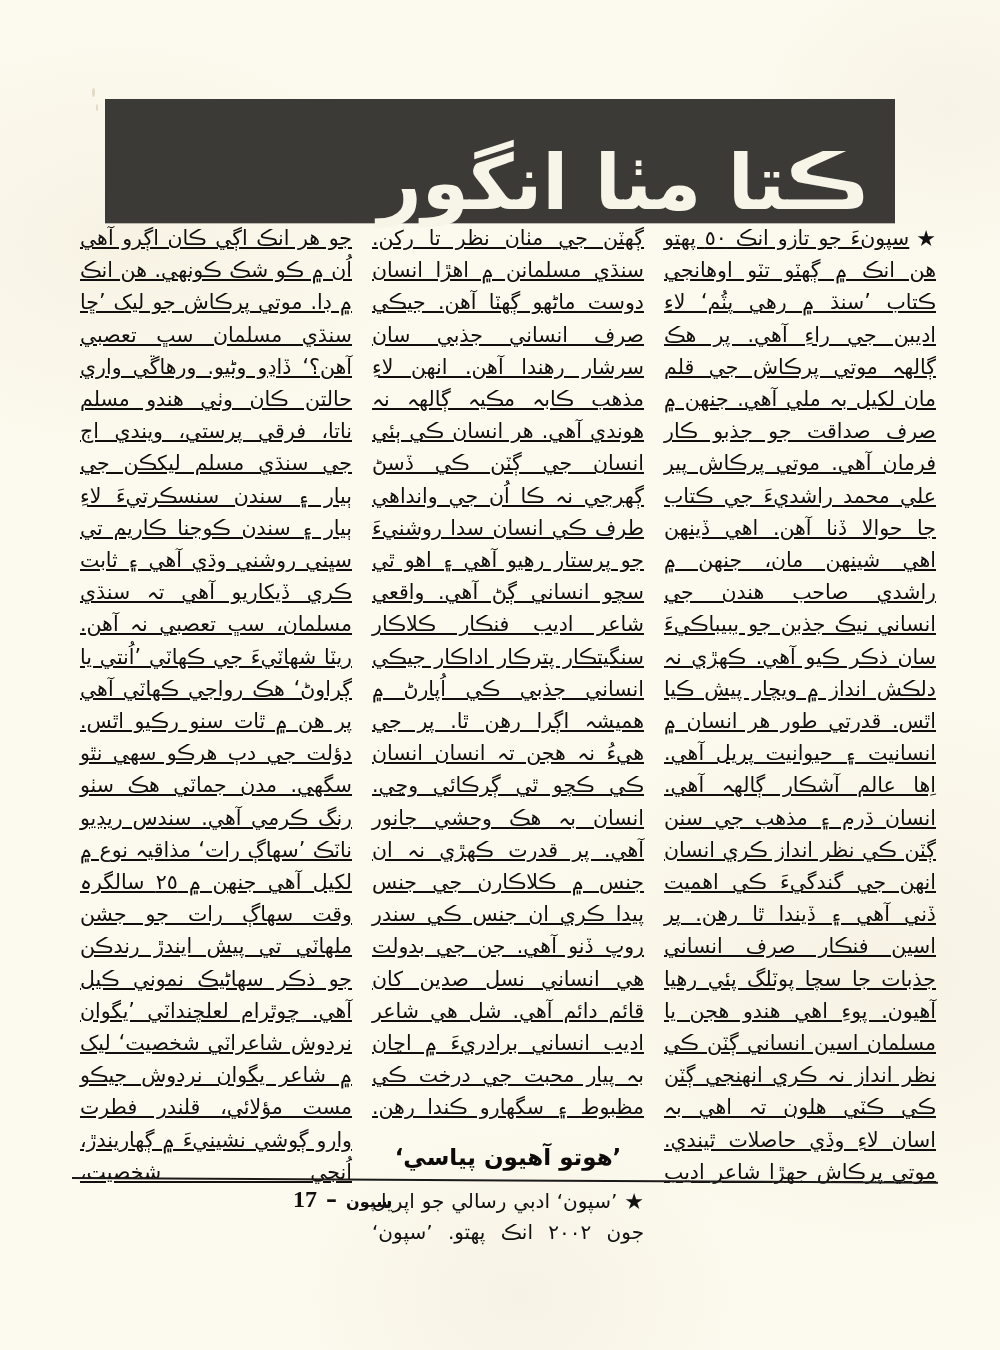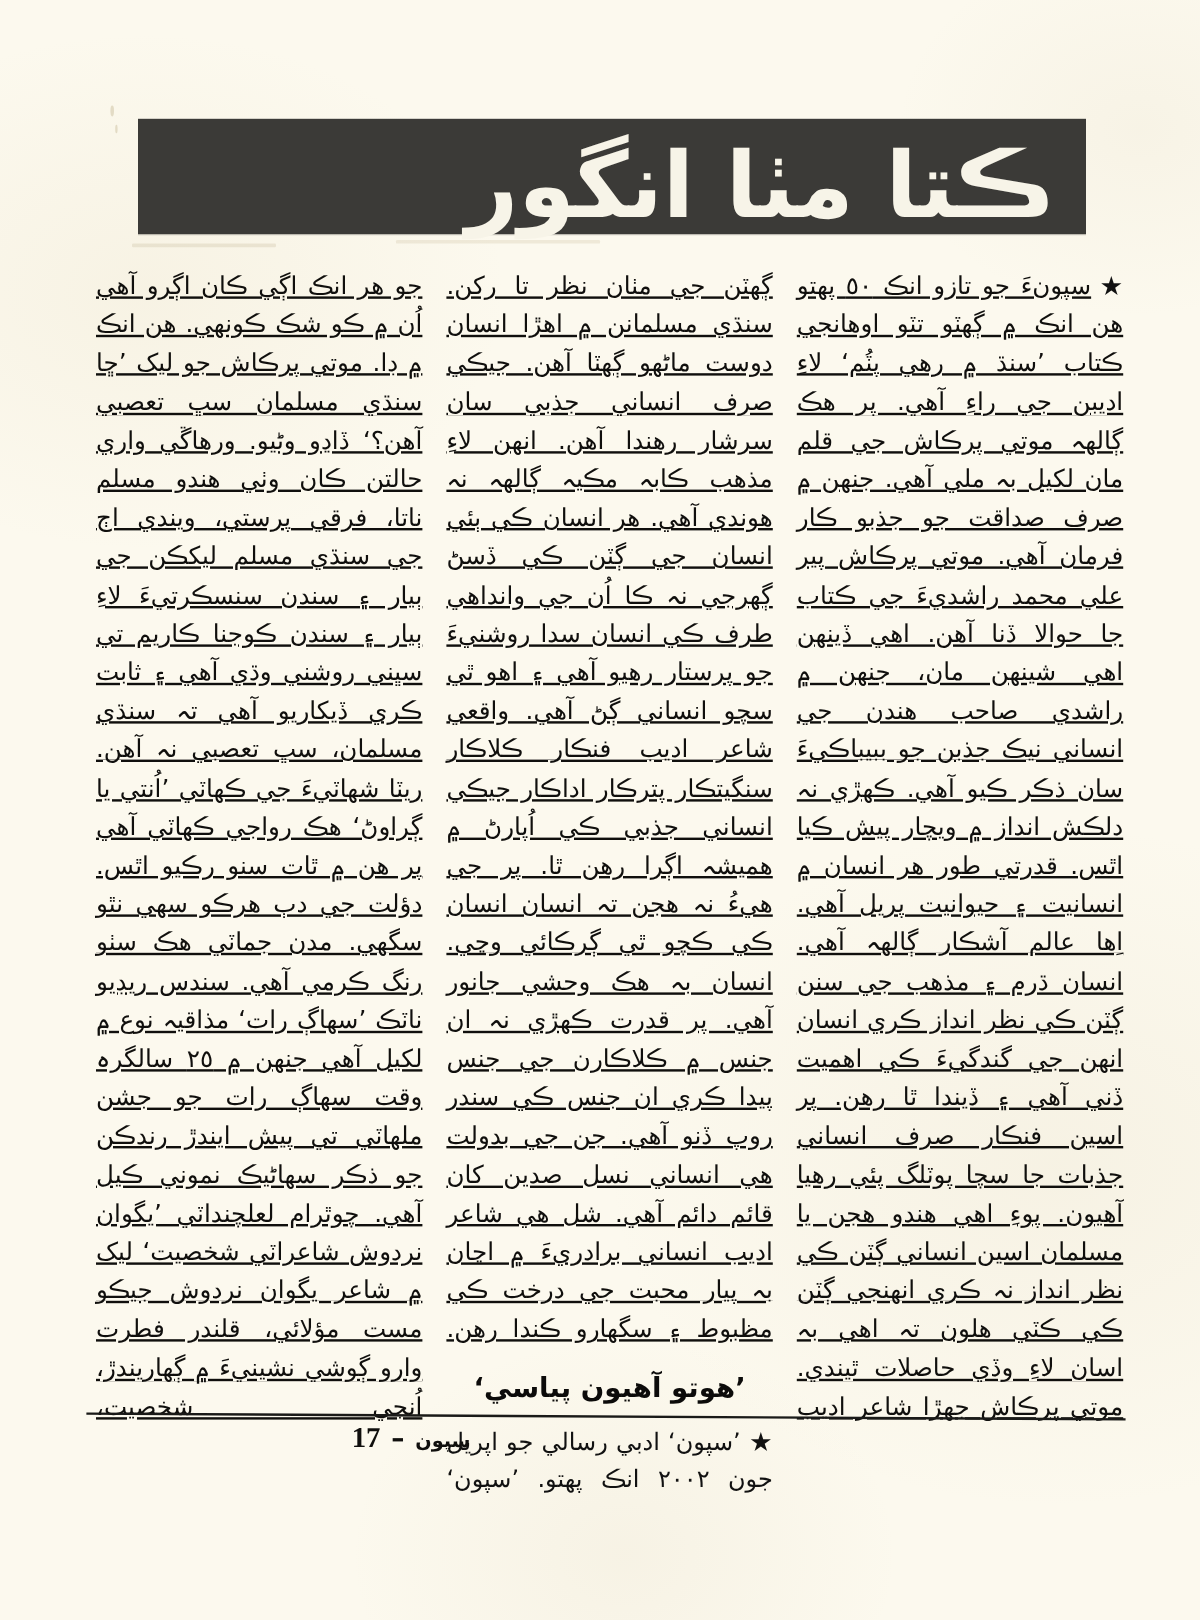--- a/index.html
+++ b/index.html
@@ -21,24 +21,24 @@
     background-image:
       radial-gradient(ellipse 420px 300px at 12% 18%, rgba(214,198,158,0.13), rgba(0,0,0,0) 72%),
       radial-gradient(ellipse 500px 380px at 88% 72%, rgba(206,190,152,0.12), rgba(0,0,0,0) 75%),
       radial-gradient(ellipse 300px 240px at 52% 96%, rgba(200,184,146,0.10), rgba(0,0,0,0) 76%),
       radial-gradient(ellipse 260px 200px at 95% 8%, rgba(205,190,155,0.10), rgba(0,0,0,0) 78%);
   }
 
   
   .title-banner {
     position: absolute;
-    left: 115px;
+    left: 105px;
     top: 99px;
     width: 790px;
-    height: 96px;
+    height: 124px;
     background: #3b3a37;
     box-shadow: 0 1px 0 rgba(0,0,0,0.25);
   }
   .title-banner .title-text {
     position: absolute;
     right: 26px;
     bottom: 2px;
     color: #f7f4e8;
     font-size: 76px;
     line-height: 1;

